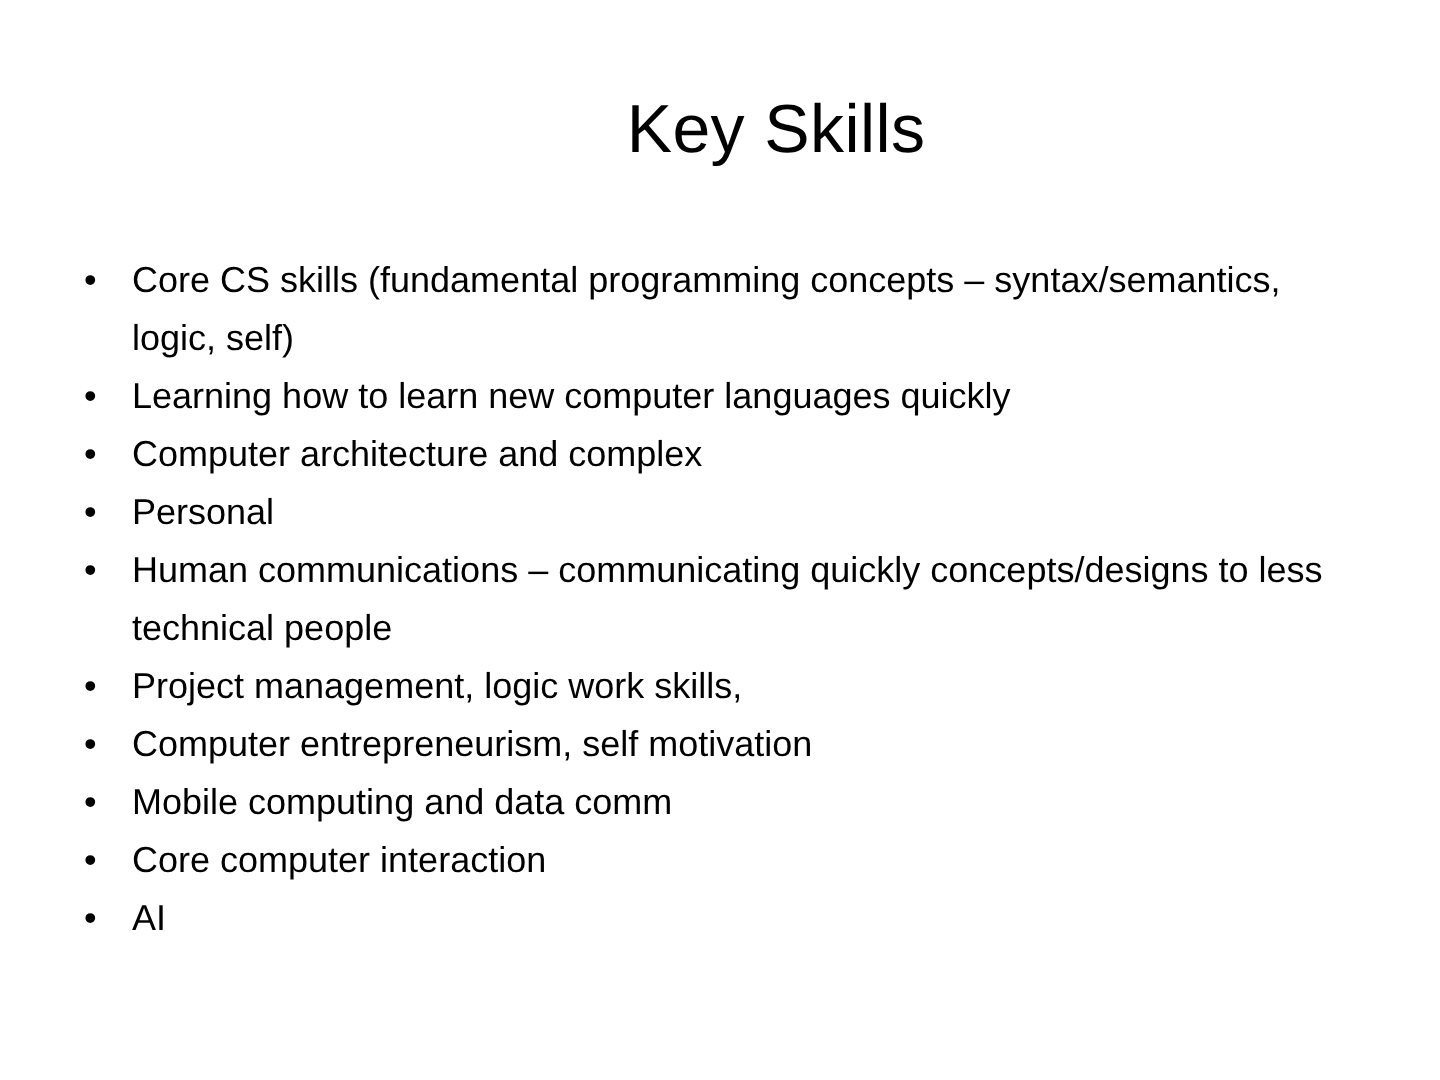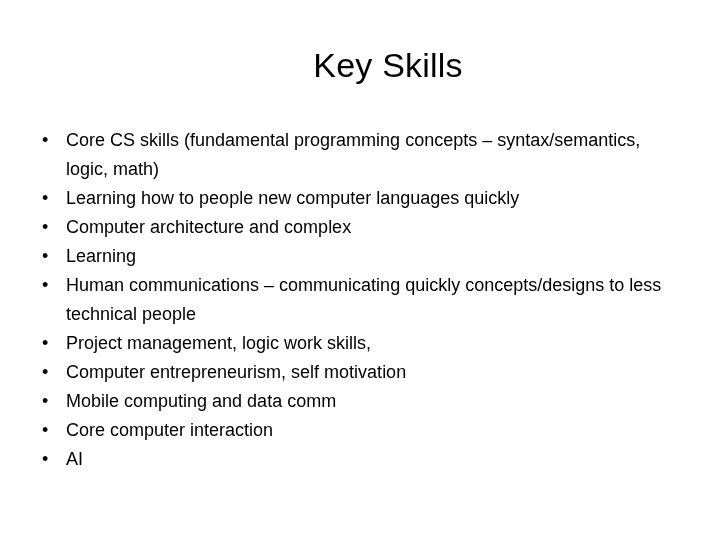--- a/index.html
+++ b/index.html
@@ -75,36 +75,36 @@
 
 <div class="slide">
 
   <div class="slide-title">Key Skills</div>
 
   <div class="body-area">
     <ul class="bullet-list">
 
       <li>
         <span class="bullet-marker">•</span>
-        <span class="bullet-text">Core CS skills (fundamental programming concepts – syntax/semantics, logic, math)</span>
+        <span class="bullet-text">Core CS skills (fundamental programming concepts – syntax/semantics, logic, self)</span>
       </li>
 
       <li>
         <span class="bullet-marker">•</span>
-        <span class="bullet-text">Learning how to people new computer languages quickly</span>
+        <span class="bullet-text">Learning how to learn new computer languages quickly</span>
       </li>
 
       <li>
         <span class="bullet-marker">•</span>
         <span class="bullet-text">Computer architecture and complex</span>
       </li>
 
       <li>
         <span class="bullet-marker">•</span>
-        <span class="bullet-text">Learning</span>
+        <span class="bullet-text">Personal</span>
       </li>
 
       <li>
         <span class="bullet-marker">•</span>
         <span class="bullet-text">Human communications – communicating quickly concepts/designs to less technical people</span>
       </li>
 
       <li>
         <span class="bullet-marker">•</span>
         <span class="bullet-text">Project management, logic work skills,</span>

